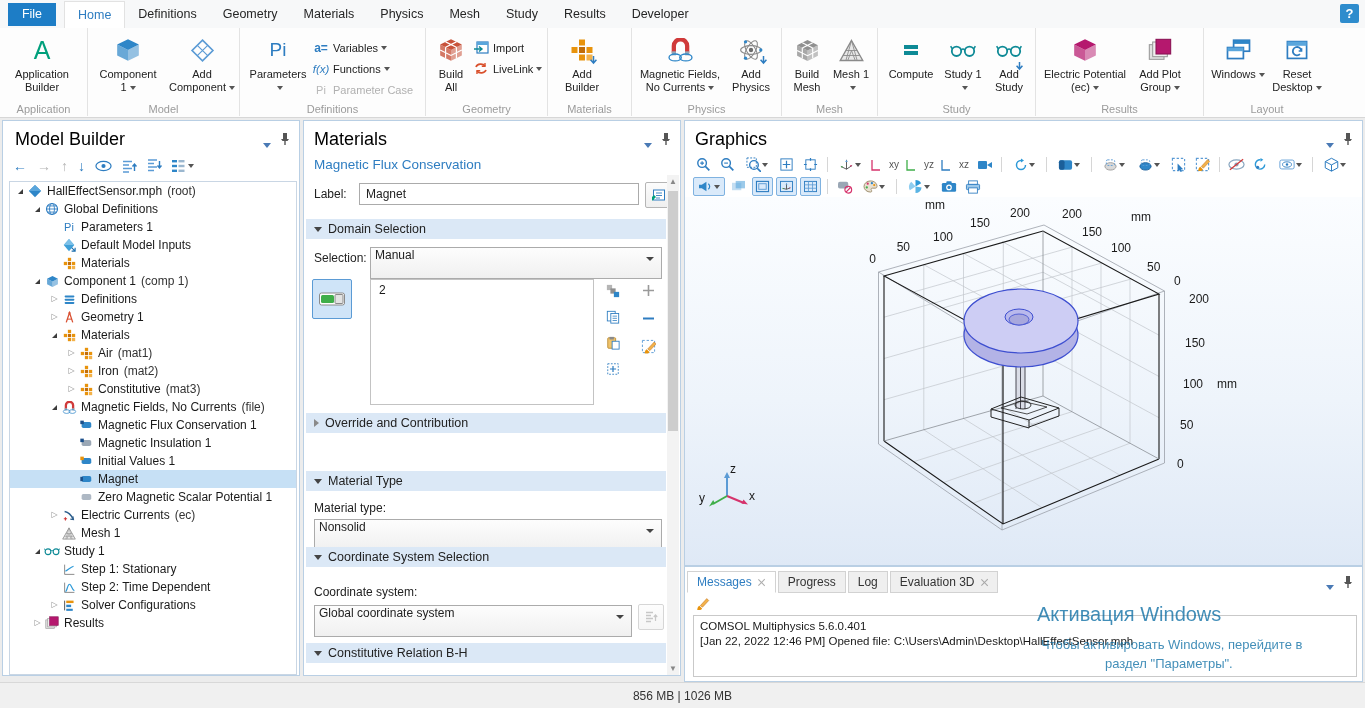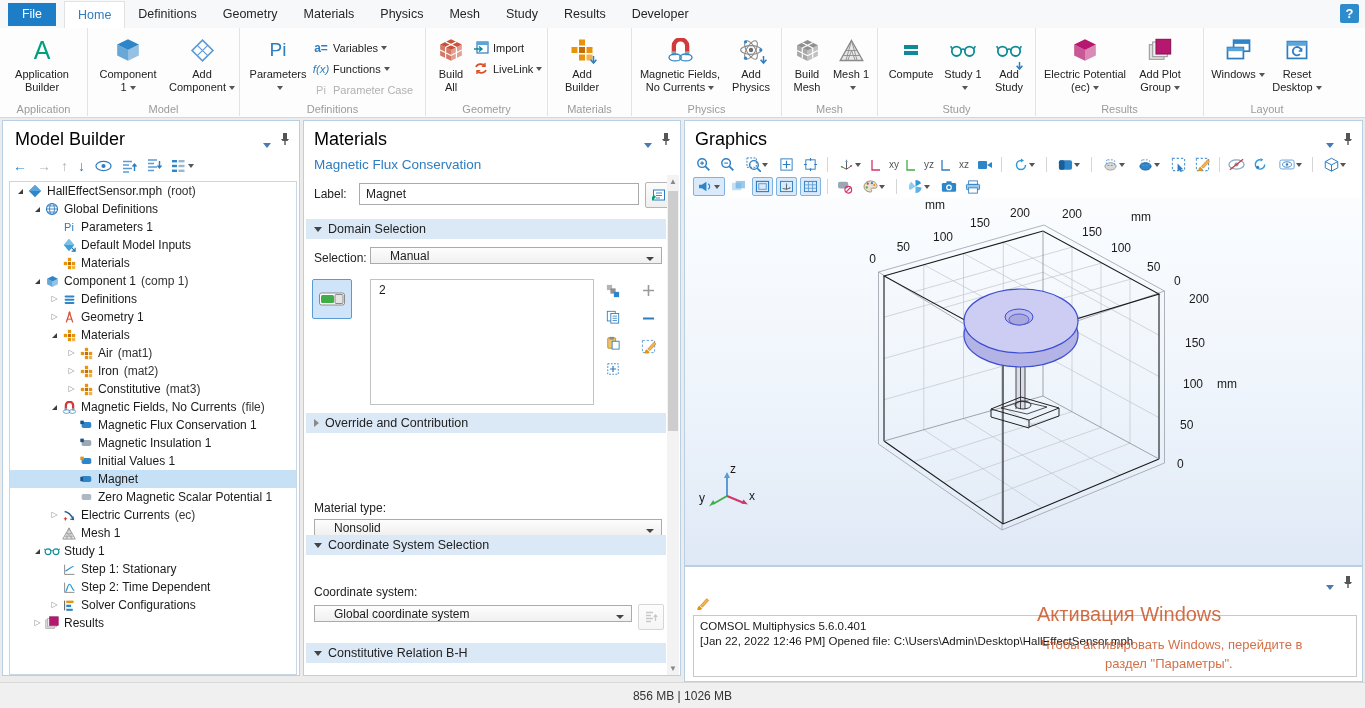--- a/index.html
+++ b/index.html
@@ -39,22 +39,22 @@
   .cmpbar{width:14px;height:4px;background:#0e8a96;margin:2px 0}
   
   .panel{position:absolute;background:#fff;border:1px solid #b9cfe4;box-sizing:border-box}
   .ptitle{font-size:18px;color:#000000}
   .phead-caret{width:0;height:0;border-left:4px solid transparent;border-right:4px solid transparent;border-top:5px solid #4a7ab5}
   .sechead{position:absolute;left:2px;right:14px;height:20px;background:#dbe8f6;display:flex;align-items:center;font-size:12.5px;color:#222}
   .sechead .sc{margin:0 6px 0 8px}
   .sc-open{width:0;height:0;border-left:4px solid transparent;border-right:4px solid transparent;border-top:5px solid #444}
   .sc-closed{width:0;height:0;border-top:4px solid transparent;border-bottom:4px solid transparent;border-left:5px solid #8a8a8a}
   .caption{font-size:12px;color:#222}
-  .dd{position:absolute;height:17px;background:linear-gradient(#fdfdfd,#f0f0f0);border:1px solid #ababab;box-sizing:border-box;
-      display:flex;align-items:center;font-size:12px;color:#222;padding-left:19px}
+  .dd{position:absolute;height:32px;background:linear-gradient(#fdfdfd,#f0f0f0);border:1px solid #ababab;box-sizing:border-box;
+      display:flex;font-size:12px;color:#222;padding-left:4px}
   .dd .ddc{position:absolute;right:7px;top:9px;width:0;height:0;border-left:4px solid transparent;border-right:4px solid transparent;border-top:4px solid #444}
   .tinput{position:absolute;height:22px;border:1px solid #ababab;box-sizing:border-box;font-size:12px;padding:0 6px;
           font-family:"Liberation Sans","DejaVu Sans",sans-serif;color:#222;background:#fff}
   .sqbtn{position:absolute;border:1px solid #b5b5b5;background:linear-gradient(#fcfcfc,#efefef);border-radius:2px;
          display:flex;align-items:center;justify-content:center}
   
   .mtool{position:absolute;left:10px;top:36px;height:18px;display:flex;align-items:center;gap:10px}
   .mtool .ti{font-size:14px;color:#2e7dc1}
   .mtool .ti.dis{color:#b5b5b5}
   .treebox{position:absolute;left:6px;top:60px;width:286px;height:492px;border:1px solid #c9d6e4;overflow:hidden}
@@ -76,21 +76,21 @@
   .vlbl{font-size:10px;color:#555;margin-left:8px}
   
   .tabs{position:absolute;left:2px;top:2px;height:24px;display:flex;align-items:flex-end;gap:2px}
   .tab{height:22px;display:flex;align-items:center;padding:0 9px;background:#efefef;border:1px solid #d2d2d2;
        font-size:12px;color:#333;box-sizing:border-box}
   .tab.active{background:#fff;color:#2e7dc1;border-bottom-color:#fff}
   .tabx{margin-left:6px;width:8px;height:8px;position:relative;opacity:.6}
   .tabx:before,.tabx:after{content:"";position:absolute;left:3.5px;top:0;width:1.4px;height:9px;background:#777}
   .tabx:before{transform:rotate(45deg)}.tabx:after{transform:rotate(-45deg)}
   .msgbox{position:absolute;left:8px;top:48px;width:664px;height:62px;border:1px solid #c9c9c9;font-size:11.5px;line-height:15px;padding:3px 6px;box-sizing:border-box}
-  .wmark{position:absolute;color:#c2410c;opacity:.75;pointer-events:none}
+  .wmark{position:absolute;color:#0369a1;opacity:.75;pointer-events:none}
   
   .statusbar{position:absolute;left:0;top:682px;width:1365px;height:26px;background:#f0f0f0;border-top:1px solid #d8d8d8;
              display:flex;align-items:center;justify-content:center;font-size:12px;color:#333}
   .scrollbar{position:absolute;width:12px;background:#f3f3f3}
   .sthumb{position:absolute;left:1px;width:10px;background:#cdcdcd}
   .chev{position:absolute;left:2px;font-size:8px;color:#888}
 </style>
 </head>
 <body>
 
@@ -882,28 +882,32 @@
           <rect x="1.5" y="1.5" width="13" height="13" fill="none" stroke="#5b9bd5" stroke-dasharray="2.5 2"></rect>
           <use href="#brush" x="1.5" y="1.5"></use>
         </svg>
       </span>
   </div>
 
   <div class="sechead" style="top:292px">
     <span class="sc sc-closed"></span>
     <span>Override and Contribution</span>
   </div>
+  <div class="sechead" style="top:350px">
+    <span class="sc sc-open"></span>
+    <span>Material Type</span>
+  </div>
 
   <div class="abs caption" style="left:10px;top:380px">Material type:</div>
   <div class="dd" style="left:10px;top:398px;width:348px">
     <span>Nonsolid</span>
       <span class="ddc"></span>
   </div>
 
-  <div class="sechead" style="top:414px">
+  <div class="sechead" style="top:426px">
     <span class="sc sc-open"></span>
     <span>Coordinate System Selection</span>
   </div>
   <div class="abs caption" style="left:10px;top:464px">Coordinate system:</div>
   <div class="dd" style="left:10px;top:484px;width:318px">
     <span>Global coordinate system</span>
       <span class="ddc"></span>
   </div>
   <div class="sqbtn" style="left:334px;top:483px;width:24px;height:24px;opacity:.55">
     <svg width="13" height="12" viewBox="0 0 13 12">
@@ -1234,20 +1238,36 @@
       <path d="M42 299l-14 8" stroke="#3fae49" stroke-width="2"></path>
       <path d="M24 309.5l6-3-1.8-3.5Z" fill="#3fae49"></path>
       <text x="45" y="276" font-size="12" fill="#1a1a1a">z</text>
       <text x="64" y="303" font-size="12" fill="#1a1a1a">x</text>
       <text x="14" y="305" font-size="12" fill="#1a1a1a">y</text>
     </g>
   </svg>
 </div>
 
 <div class="panel" style="left:684px;top:566px;width:679px;height:116px">
+  <div class="tabs">
+    <div class="tab active">
+      <span>Messages</span>
+        <span class="tabx"></span>
+    </div>
+    <div class="tab">
+        <span>Progress</span>
+      </div>
+    <div class="tab">
+        <span>Log</span>
+      </div>
+    <div class="tab">
+      <span>Evaluation 3D</span>
+        <span class="tabx"></span>
+    </div>
+  </div>
   <div class="abs" style="right:28px;top:12px"><span class="phead-caret" style="display:inline-block"></span></div>
   <svg class="abs" style="right:8px;top:8px" width="12" height="14">
       <use href="#pin"></use>
     </svg>
 
   <svg class="abs" style="left:10px;top:30px" width="15" height="15">
       <use href="#brush"></use>
     </svg>
 
   <div class="msgbox">

